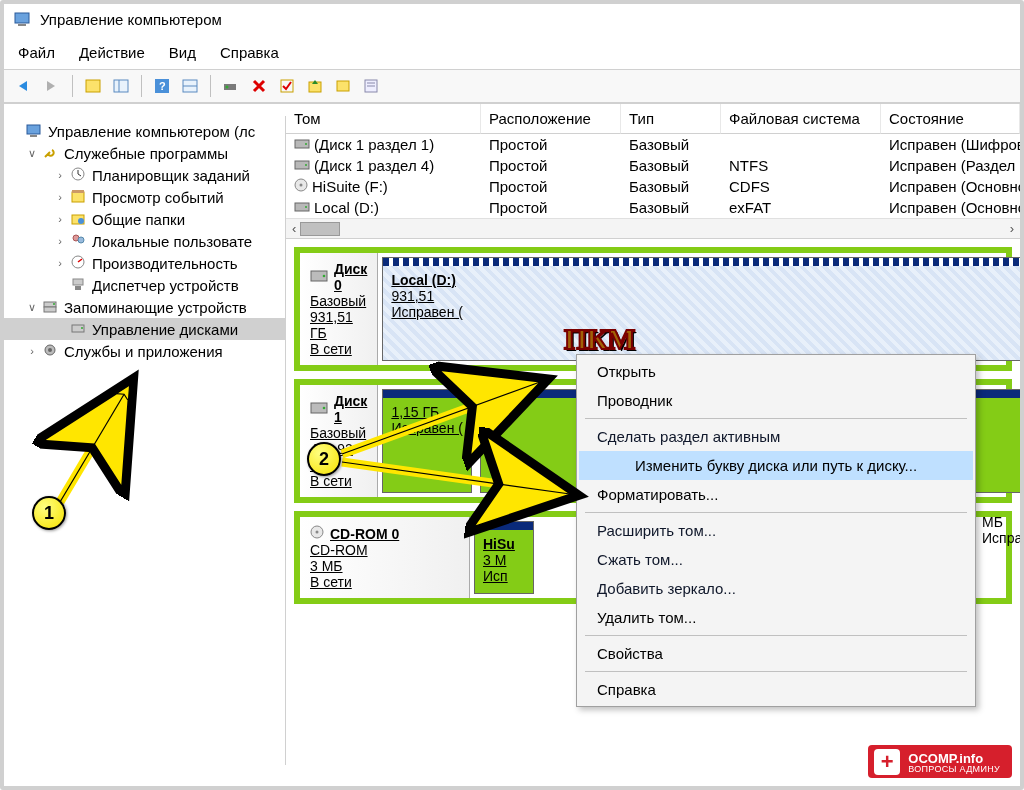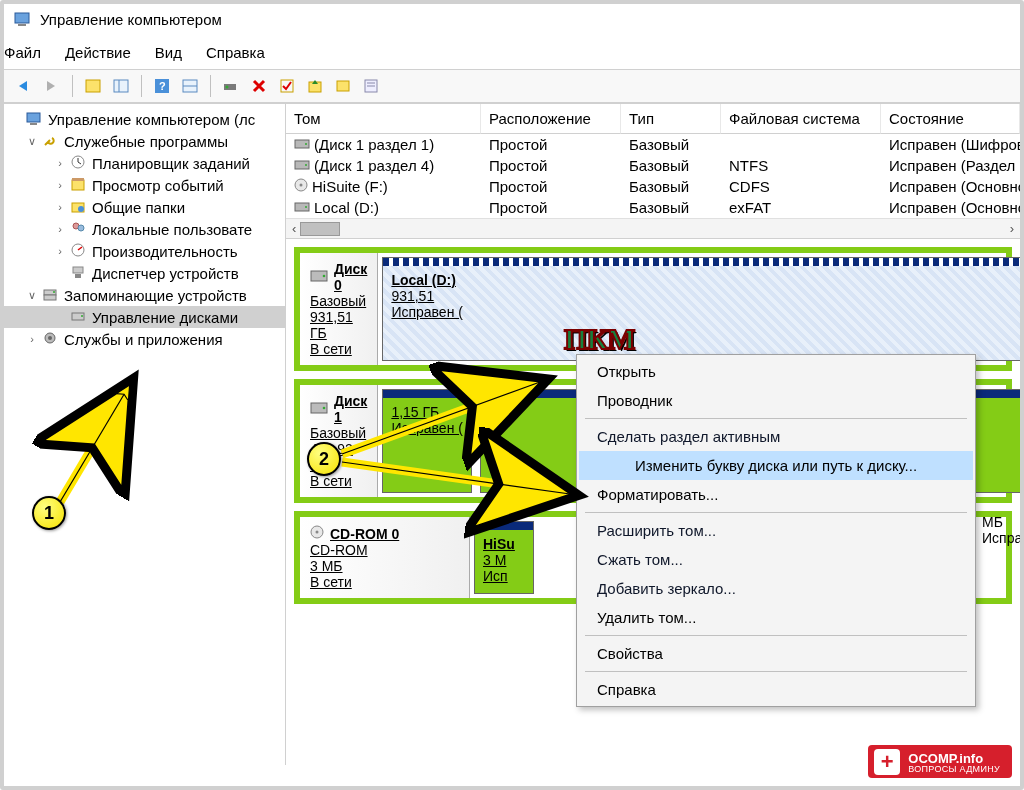--- a/index.html
+++ b/index.html
@@ -18,21 +18,21 @@
   }
   .title-bar {
     display: flex; align-items: center; gap: 8px;
     padding: 6px 10px;
     background: #fff;
     font-size: 15px;
   }
   .title-bar .icon { width: 18px; height: 18px; }
   .menu-bar {
     display: flex; gap: 24px;
-    padding: 10px 14px 8px 0;
+    padding: 10px 14px 8px 14px;
     font-size: 15px;
   }
   .menu-item { cursor: default; }
   .toolbar {
     display: flex; align-items: center; gap: 4px;
     padding: 4px 8px;
     border-top: 1px solid #d0d0d0;
     border-bottom: 1px solid #d0d0d0;
     background: #f8f8f8;
   }
@@ -46,20 +46,21 @@
     display: flex;
     height: calc(100% - 120px);
     border-top: 1px solid #d0d0d0;
   }
   .tree {
     width: 282px;
     border-right: 1px solid #d0d0d0;
     padding: 4px 0;
     overflow: hidden;
     font-size: 15px;
+    margin-top: 12px;
   }
   .tree-row {
     display: flex; align-items: center; gap: 4px;
     padding: 2px 4px;
     white-space: nowrap;
   }
   .tree-row .twisty { width: 12px; text-align: center; color: #666; font-size: 11px; }
   .tree-row .ticon { width: 18px; height: 18px; flex-shrink: 0; }
   .indent-0 { padding-left: 6px; }
   .indent-1 { padding-left: 22px; }
@@ -123,21 +124,21 @@
     width:34px;height:34px;border-radius:50%;
     background:radial-gradient(circle at 35% 30%,#ffff80,#f6e100);
     border:2px solid #000;
     display:flex;align-items:center;justify-content:center;
     font-weight:bold;font-size:18px;color:#000;
     box-shadow:1px 1px 3px rgba(0,0,0,0.4);
   }
   .pkm-label {
     font-family: "Comic Sans MS", "Comic Sans", cursive;
     font-weight:bold; font-size:30px;
-    color:#15803d;
+    color:#a16207;
     -webkit-text-stroke: 2px #7a0000;
     text-shadow: 2px 2px 0 #000;
     letter-spacing: -1px;
   }
   .watermark {
     position:absolute; bottom:8px; right:8px; z-index:90;
     background:#d61f2c; color:#fff; font-weight:bold;
     padding:6px 12px 4px 40px; border-radius:4px;
     font-family: Arial, sans-serif;
   }

